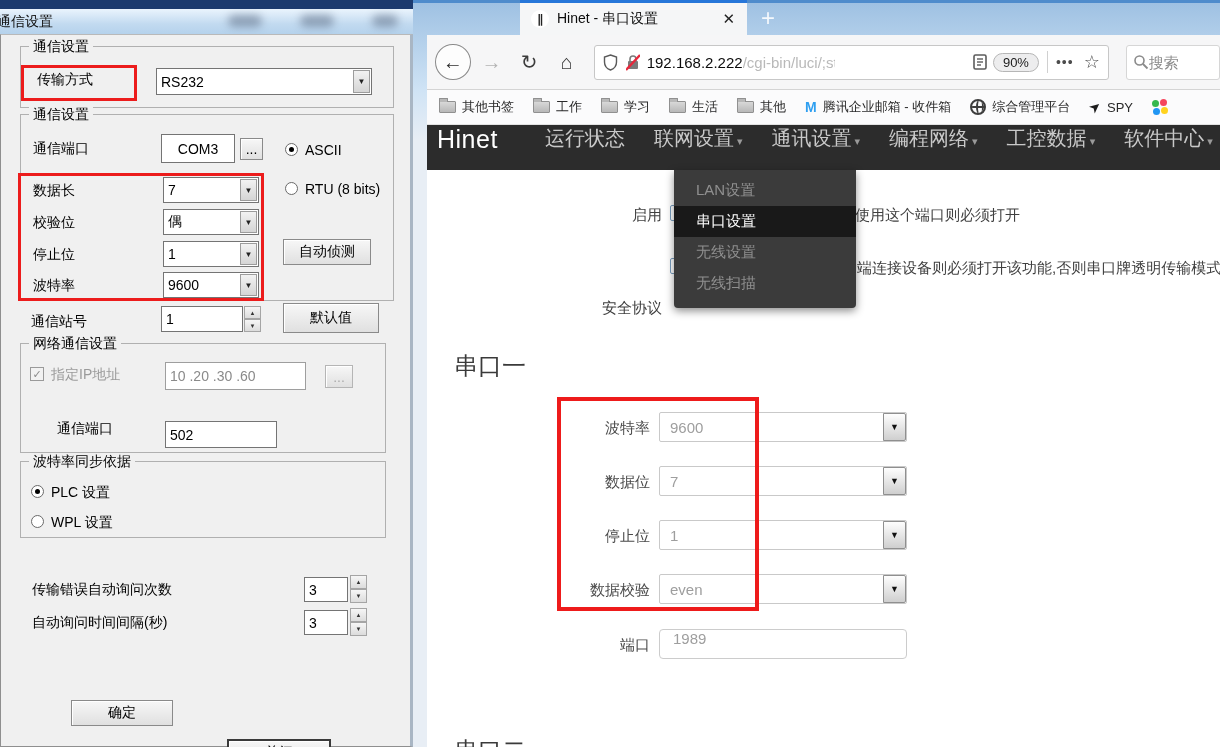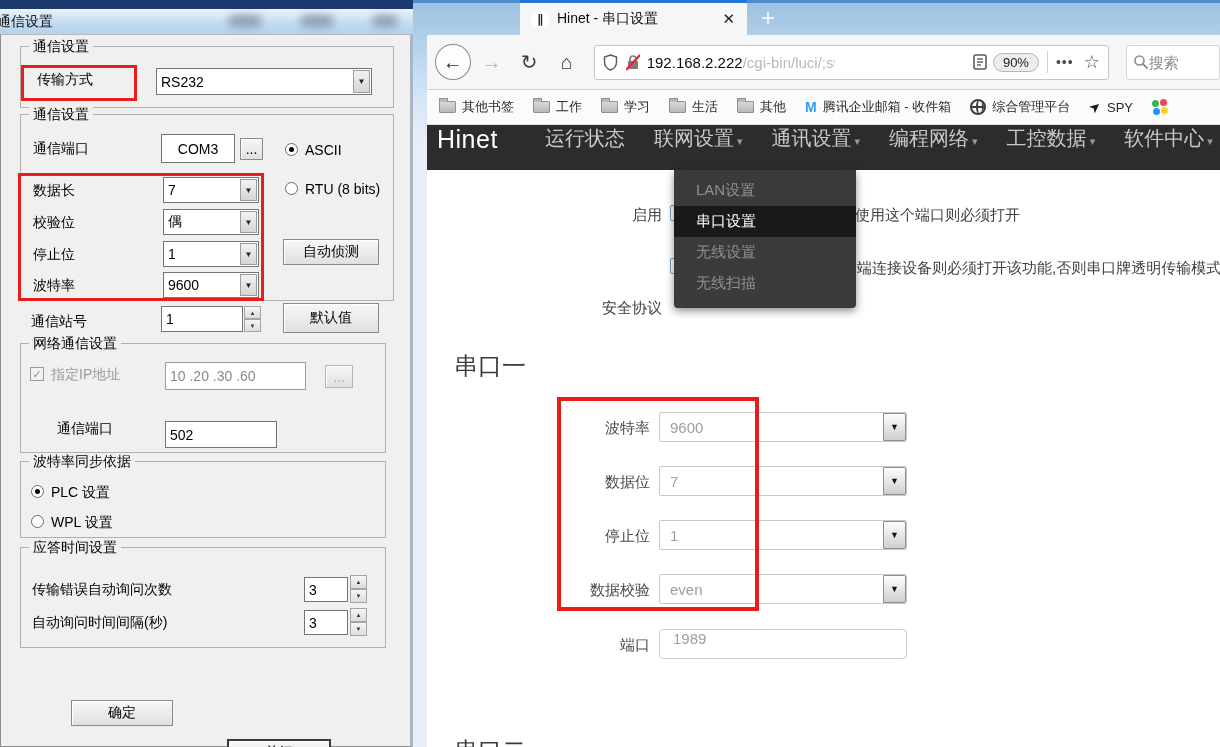--- a/index.html
+++ b/index.html
@@ -176,21 +176,21 @@
     <span class="wlabel" style="left:32px;top:211px;">停止位</span>
     <div class="wsel" style="left:162px;top:206px;width:96px;height:26px;">
       <span>1</span>
       <span class="warr">▼</span>
     </div>
     <span class="wlabel" style="left:32px;top:242px;">波特率</span>
     <div class="wsel" style="left:162px;top:237px;width:96px;height:26px;">
       <span>9600</span>
       <span class="warr">▼</span>
     </div>
-    <div class="wbtn" style="left:282px;top:204px;width:96px;height:26px;">
+    <div class="wbtn" style="left:282px;top:204px;width:88px;height:26px;">
       <span>自动侦测</span>
     </div>
     <div class="redbox" style="left:17px;top:138px;width:246px;height:128px;"></div>
 
     <div class="wbtn" style="left:282px;top:268px;width:96px;height:30px;">
       <span>默认值</span>
     </div>
     <span class="wlabel" style="left:30px;top:278px;">通信站号</span>
     <div class="winput" style="left:160px;top:271px;width:82px;height:26px;">
       <span>1</span>
@@ -219,23 +219,20 @@
     </div>
 
     <div class="grp" style="left:19px;top:426px;width:366px;height:77px;">
       <span class="grp-legend">波特率同步依据</span>
     </div>
     <span class="wradio on" style="left:30px;top:450px;"></span>
     <span class="wlabel" style="left:50px;top:449px;">PLC 设置</span>
     <span class="wradio" style="left:30px;top:480px;"></span>
     <span class="wlabel" style="left:50px;top:479px;">WPL 设置</span>
 
-    <div class="grp" style="left:19px;top:512px;width:366px;height:101px;">
-      <span class="grp-legend">应答时间设置</span>
-    </div>
     <span class="wlabel" style="left:31px;top:546px;">传输错误自动询问次数</span>
     <div class="winput" style="left:303px;top:542px;width:44px;height:25px;">
       <span>3</span>
     </div>
     <div class="wspin" style="left:349px;top:540px;height:28px;">
         <div>▲</div>
         <div>▼</div>
       </div>
     <span class="wlabel" style="left:31px;top:579px;">自动询问时间间隔(秒)</span>
     <div class="winput" style="left:303px;top:575px;width:44px;height:25px;">

